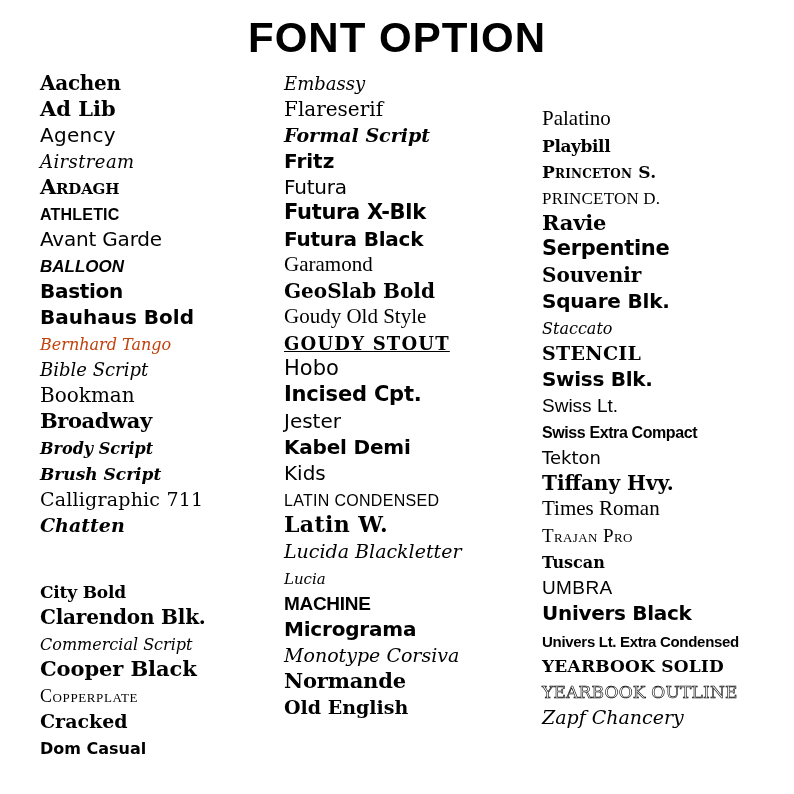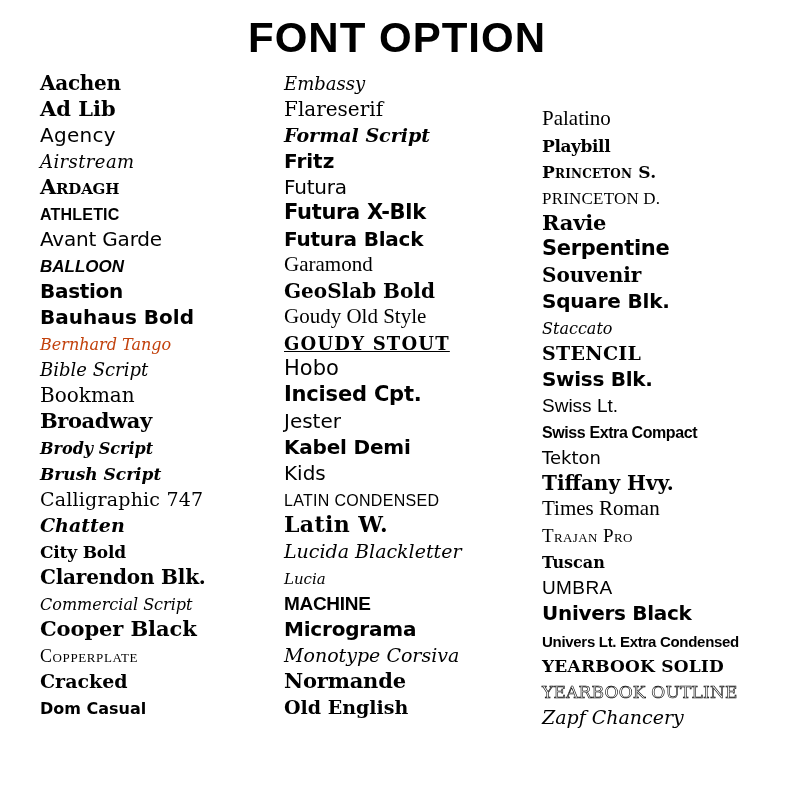--- a/index.html
+++ b/index.html
@@ -66,21 +66,21 @@
   .f-bastion     { font-family: "DejaVu Sans", sans-serif; font-weight: bold; font-size: 20px; letter-spacing: -0.3px; }
   .f-bauhaus     { font-family: "DejaVu Sans", sans-serif; font-weight: bold; font-size: 20px; letter-spacing: 0px; }
   .f-bernhard    { font-family: "DejaVu Serif", serif; font-style: italic; font-weight: normal; font-size: 16px; color:#c2410c; }
   .f-biblescript { font-family: "DejaVu Serif", serif; font-style: italic; font-size: 18px; }
   .f-bookman     { font-family: "DejaVu Serif", serif; font-weight: normal; font-size: 20px; }
   .f-broadway    { font-family: "DejaVu Serif", serif; font-weight: bold; font-size: 21px; letter-spacing: -0.4px; }
   .f-brody       { font-family: "DejaVu Serif", serif; font-style: italic; font-weight: bold; font-size: 16px; }
   .f-brush       { font-family: "DejaVu Serif", serif; font-style: italic; font-weight: bold; font-size: 17px; }
   .f-calligraphic{ font-family: "DejaVu Serif", serif; font-weight: normal; font-size: 19px; letter-spacing: 0.2px; }
   .f-chatten     { font-family: "DejaVu Serif", serif; font-weight: bold; font-style: italic; font-size: 19px; }
-  .f-citybold    { font-family: "DejaVu Serif", serif; font-weight: bold; font-size: 17px; letter-spacing: -0.2px; }
+  .f-citybold    { font-family: "DejaVu Serif", serif; font-weight: bold; font-size: 17px; letter-spacing: -0.2px; margin-top: 40px; }
   .f-clarendon   { font-family: "DejaVu Serif", serif; font-weight: bold; font-size: 20px; letter-spacing: -0.2px; }
   .f-commercial  { font-family: "DejaVu Serif", serif; font-style: italic; font-size: 16px; }
   .f-cooper      { font-family: "DejaVu Serif", serif; font-weight: bold; font-size: 21px; letter-spacing: -0.1px; }
   .f-copperplate { font-family: "Liberation Serif", serif; font-weight: normal; font-size: 18px; font-variant: small-caps; letter-spacing: 0.6px; }
   .f-cracked     { font-family: "DejaVu Serif", serif; font-weight: bold; font-size: 19px; letter-spacing: 0px; }
   .f-domcasual   { font-family: "DejaVu Sans", sans-serif; font-weight: bold; font-size: 16px; }
 
   .f-embassy     { font-family: "DejaVu Serif", serif; font-style: italic; font-size: 18px; }
   .f-flareserif  { font-family: "DejaVu Serif", serif; font-weight: normal; font-size: 20px; }
   .f-formalscript{ font-family: "DejaVu Serif", serif; font-style: italic; font-weight: bold; font-size: 19px; }
@@ -152,21 +152,21 @@
       <div class="font-item f-avantgarde">Avant Garde</div>
       <div class="font-item f-balloon">BALLOON</div>
       <div class="font-item f-bastion">Bastion</div>
       <div class="font-item f-bauhaus">Bauhaus Bold</div>
       <div class="font-item f-bernhard">Bernhard Tango</div>
       <div class="font-item f-biblescript">Bible Script</div>
       <div class="font-item f-bookman">Bookman</div>
       <div class="font-item f-broadway">Broadway</div>
       <div class="font-item f-brody">Brody Script</div>
       <div class="font-item f-brush">Brush Script</div>
-      <div class="font-item f-calligraphic">Calligraphic 747</div>
+      <div class="font-item f-calligraphic">Calligraphic 711</div>
       <div class="font-item f-chatten">Chatten</div>
       <div class="font-item f-citybold">City Bold</div>
       <div class="font-item f-clarendon">Clarendon Blk.</div>
       <div class="font-item f-commercial">Commercial Script</div>
       <div class="font-item f-cooper">Cooper Black</div>
       <div class="font-item f-copperplate">Copperplate</div>
       <div class="font-item f-cracked">Cracked</div>
       <div class="font-item f-domcasual">Dom Casual</div>
     </div>
 

